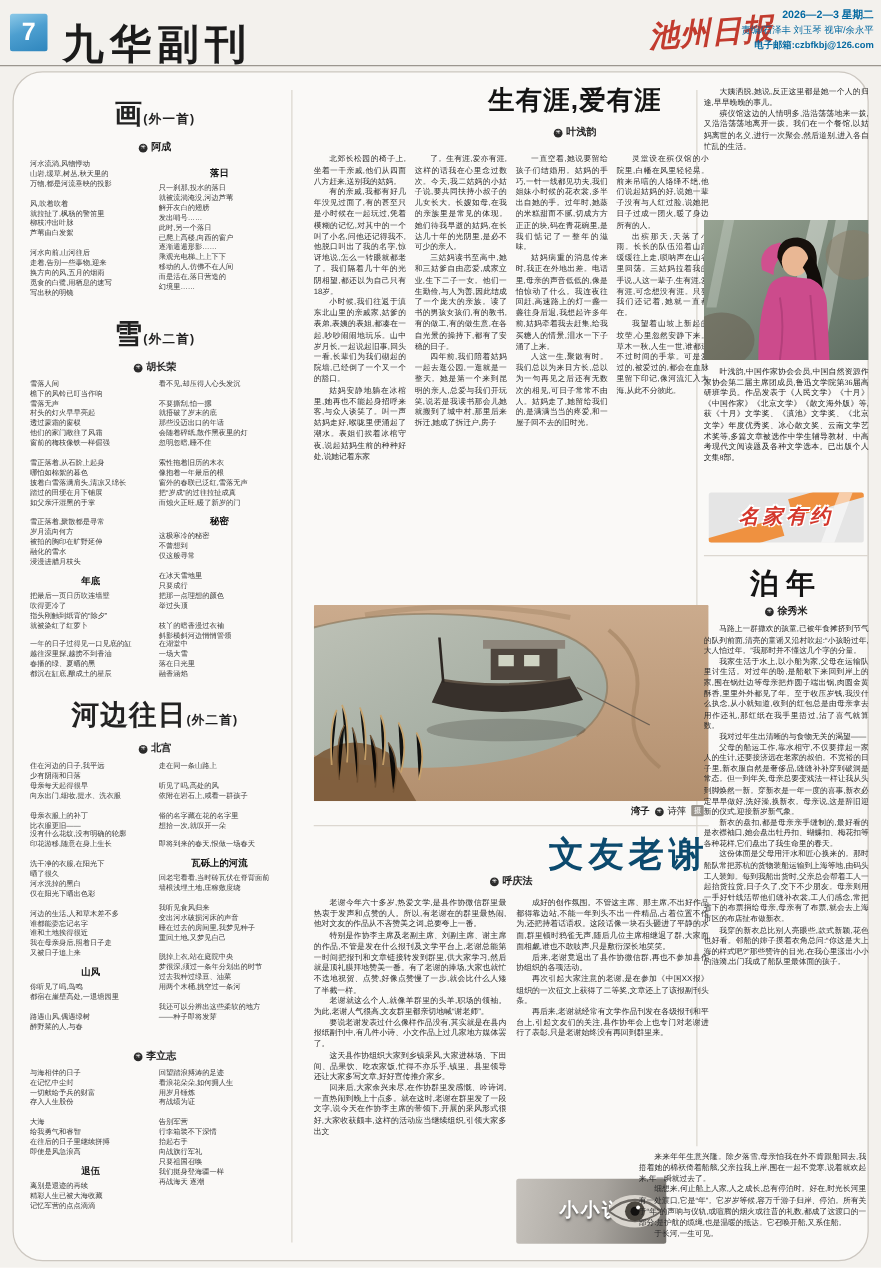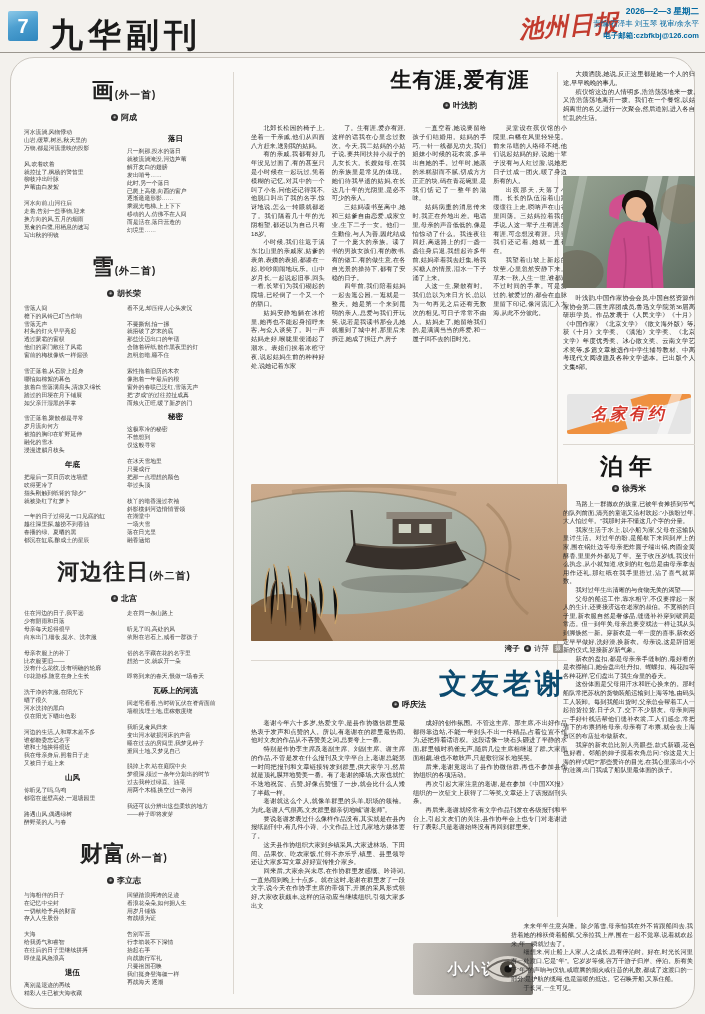--- a/index.html
+++ b/index.html
@@ -306,23 +306,20 @@
 过去我种过绿豆、油菜
 用两个木桶,挑空过一条河
 
 我还可以分辨出这些柔软的地方
 ——种子即将发芽</div>
         </div>
       </div>
     </div>
 
     <div class="poem">
-      <div class="poem-title">
-        <span class="big">财富</span><span class="suf">(外一首)</span>
-      </div>
       <div class="poem-author"><span class="amark">✳</span><span>李立志</span></div>
       <div class="poem-cols">
         <div class="pcol">
           <div class="plines">与海相伴的日子
 在记忆中尘封
 一切献给予兵的财富
 存入人生股份
 
 大海
 给我勇气和睿智

